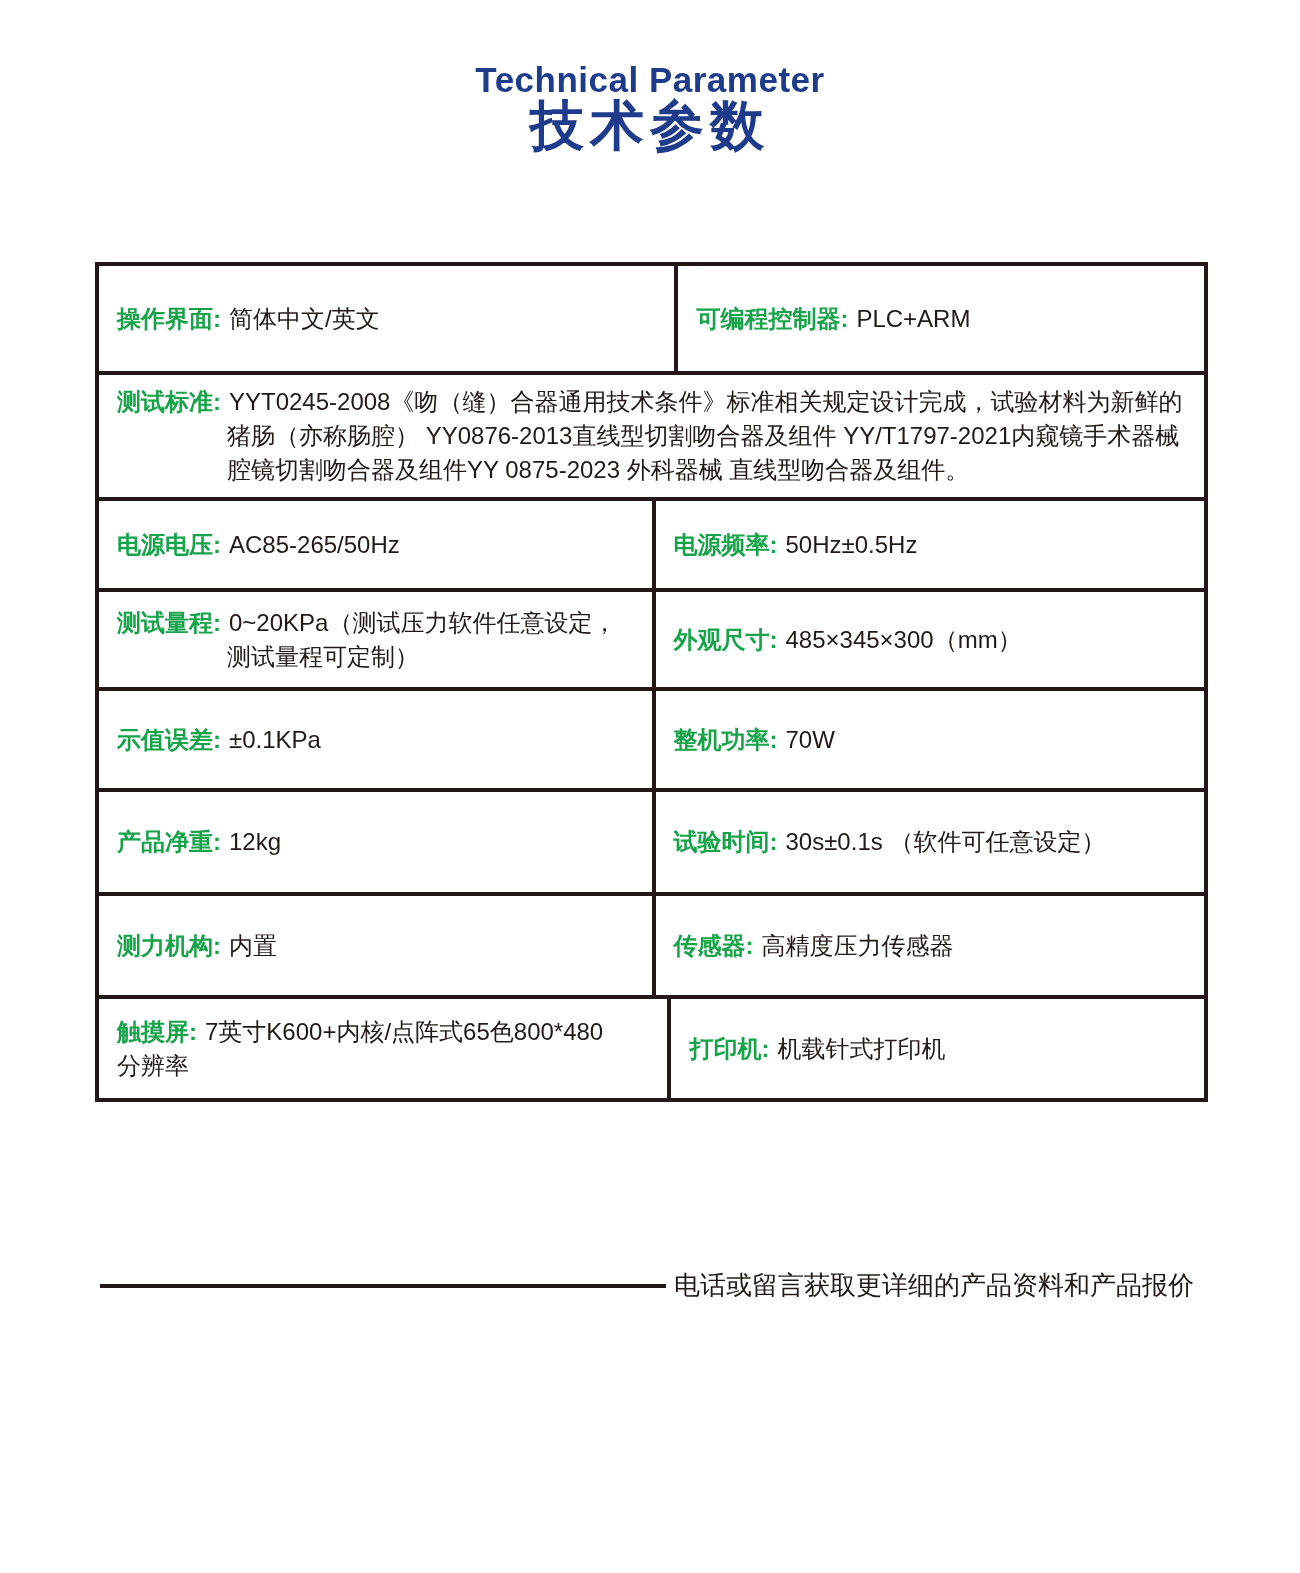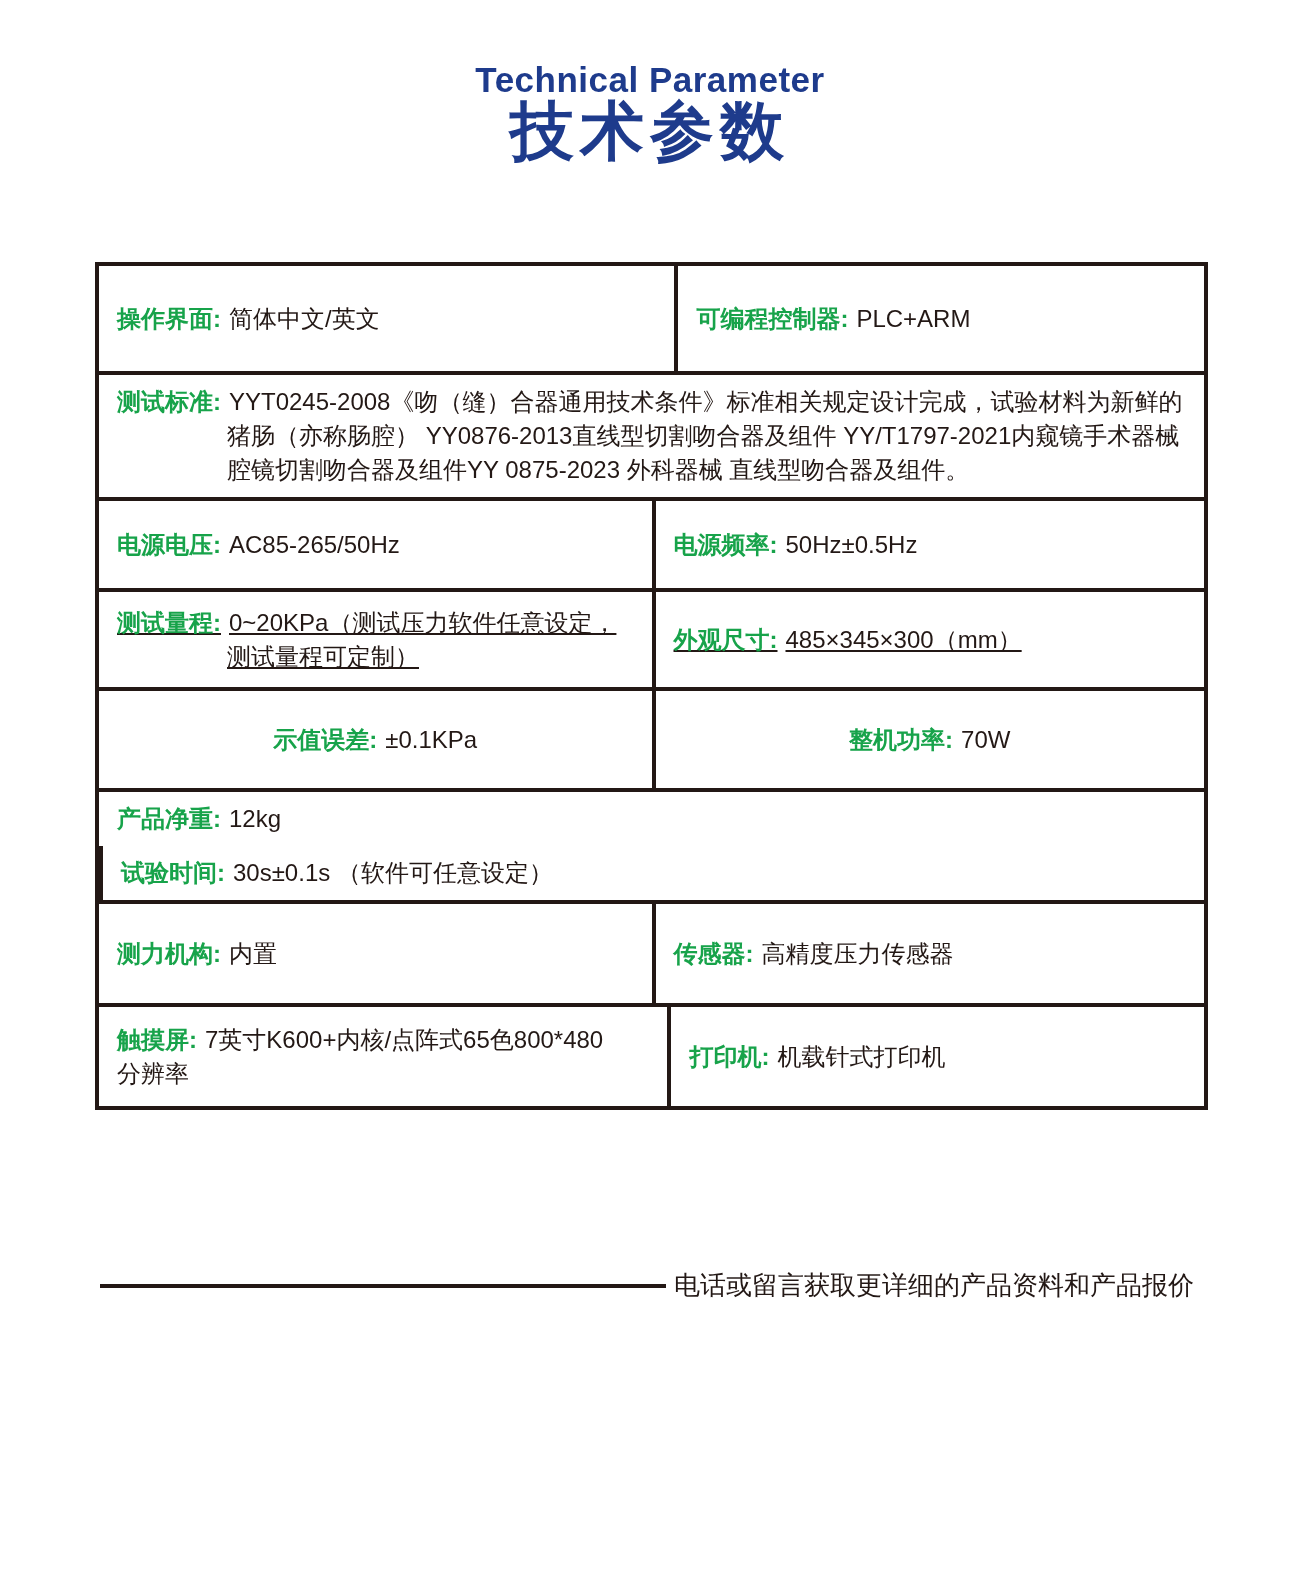--- a/index.html
+++ b/index.html
@@ -13,21 +13,21 @@
   .subtitle {
     position: absolute; top: 60px; left: 0; width: 100%;
     text-align: center;
     font-size: 35px; font-weight: bold;
     color: #1e3b8c;
     letter-spacing: 0.5px;
   }
   .title {
     position: absolute; top: 96px; left: 0; width: 100%;
     text-align: center;
-    font-size: 64px; font-weight: bold; line-height: 1.1;
+    font-size: 54px; font-weight: bold; line-height: 1.1;
     color: #1e3b8c;
     letter-spacing: 6px;
   }
   .spec-table {
     position: absolute; top: 262px; left: 95px;
     width: 1113px;
     border: 4px solid #231815;
     background: #ffffff;
   }
   .trow { display: flex; border-bottom: 4px solid #231815; }
@@ -44,23 +44,23 @@
   .lbl {
     display: inline;
     color: #17a34a; font-weight: bold;
     margin-right: 8px;
     white-space: nowrap;
   }
   .val { display: inline; color: #231815; }
   .r0 { min-height: 109px; gap: 46px; }
   .r1 { min-height: 118px; }
   .r2 { min-height: 91px; }
-  .r3 { min-height: 99px; text-decoration: underline; }
-  .r4 { min-height: 101px; text-align: center; }
-  .r5 { min-height: 104px; flex-direction: column; }
+  .r3 { min-height: 99px; }
+  .r4 { min-height: 101px; }
+  .r5 { min-height: 104px; }
   .r6 { min-height: 103px; }
   .r7 { min-height: 99px; gap: 32px; }
   .r8 { min-height: 98px; }
   .footer {
     position: absolute; top: 1268px; left: 100px; width: 1108px;
     display: flex; align-items: center;
   }
   .footer-line {
     width: 566px; height: 4px;
     background: #231815;

